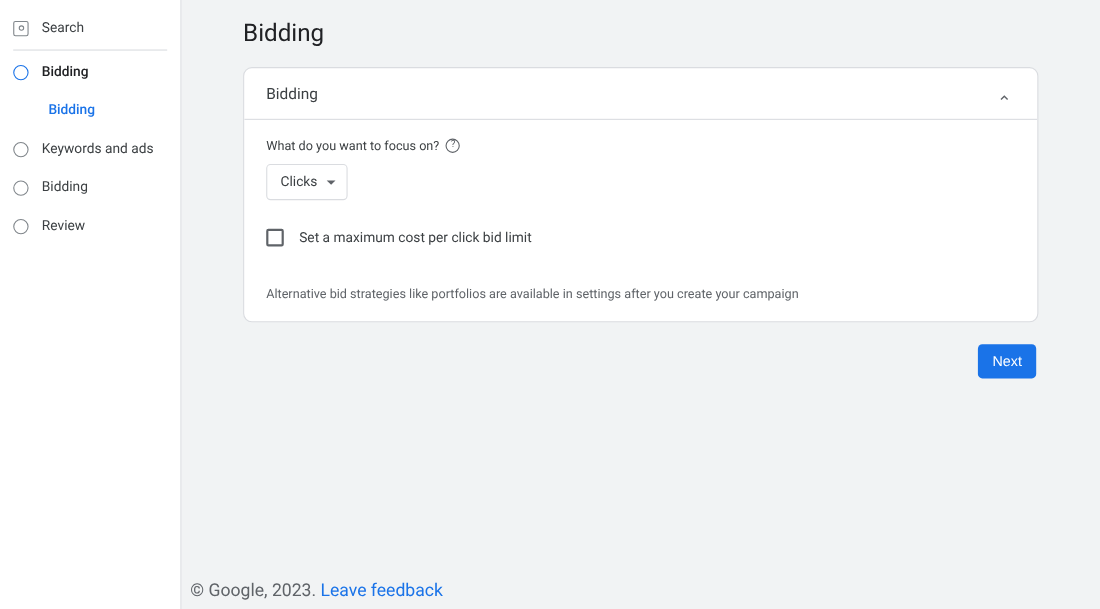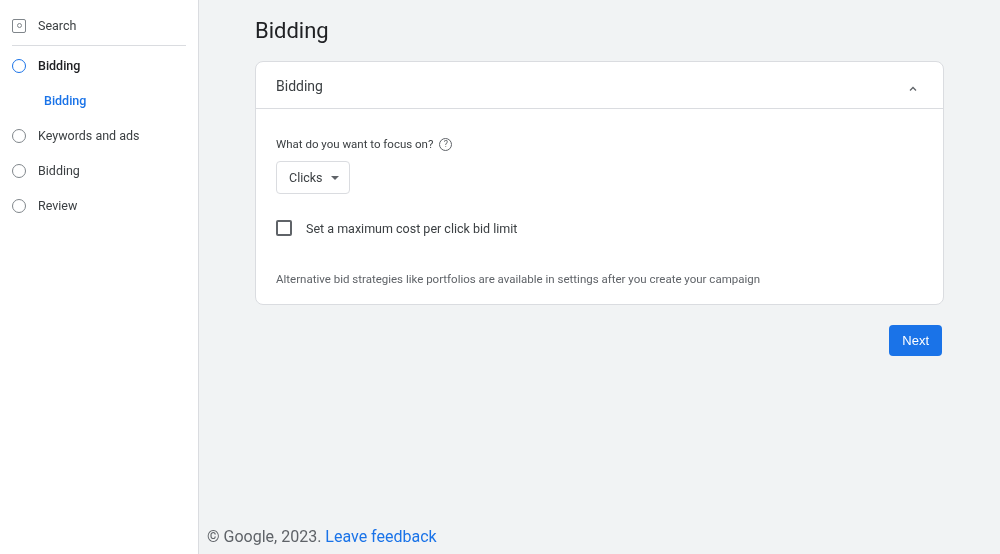--- a/index.html
+++ b/index.html
@@ -1,19 +1,19 @@
 <!DOCTYPE html>
 <html><head>
   <meta charset="utf-8">
   <style>
     * { margin: 0; padding: 0; box-sizing: border-box; }
     body { font-family: 'Google Sans', Roboto, Arial, sans-serif; background: #f1f3f4; width: 1000px; height: 554px; overflow: hidden; color: #3c4043; }
     .container { display: flex; height: 100%; }
     
-    .sidebar { width: 199px; background: #fff; height: 100%; border-right: 1px solid #dadce0; padding-top: 8px; }
+    .sidebar { width: 165px; background: #fff; height: 100%; border-right: 1px solid #dadce0; padding-top: 8px; }
     .sidebar-item { display: flex; align-items: center; padding: 10px 12px; font-size: 12.5px; color: #3c4043; gap: 12px; cursor: pointer; }
     .sidebar-subitem { display: flex; align-items: center; padding: 10px 12px 10px 44px; font-size: 12.5px; color: #1a73e8; font-weight: 500; cursor: pointer; }
     .sidebar-divider { height: 1px; background: #dadce0; margin: 2px 12px; }
     
     .circle-icon { width: 14px; height: 14px; border: 1.5px solid #80868b; border-radius: 50%; flex-shrink: 0; }
     .circle-icon.active { border-color: #1a73e8; }
     .search-icon-box { width: 14px; height: 14px; border: 1.5px solid #80868b; border-radius: 2px; flex-shrink: 0; display: flex; align-items: center; justify-content: center; }
     .search-icon-box::before { content: ""; width: 3px; height: 3px; border: 1.5px solid #80868b; border-radius: 50%; }
     
     .sidebar-item.active { font-weight: 500; color: #202124; }
@@ -22,21 +22,21 @@
     
     .page-title { font-size: 22px; font-weight: 400; color: #202124; margin-bottom: 18px; }
     
     .card { background: #fff; border: 1px solid #dadce0; border-radius: 8px; overflow: hidden; }
     .card-header { display: flex; justify-content: space-between; align-items: center; padding: 16px 24px 14px 20px; border-bottom: 1px solid #dadce0; }
     .card-header-title { font-size: 14px; color: #3c4043; font-weight: 400; }
     .chevron-up { width: 12px; height: 12px; display: inline-block; }
     .chevron-up svg { width: 12px; height: 12px; }
     
     .card-body { padding: 16px 20px 18px 20px; }
-    .focus-label { font-size: 11.5px; color: #3c4043; display: flex; align-items: center; gap: 6px; margin-bottom: 10px; margin-top: 12px; }
+    .focus-label { font-size: 11.5px; color: #3c4043; display: flex; align-items: center; gap: 6px; margin-bottom: 10px; }
     .help-icon { width: 13px; height: 13px; border: 1.2px solid #5f6368; border-radius: 50%; display: inline-flex; align-items: center; justify-content: center; font-size: 9px; color: #5f6368; }
     
     .dropdown { display: inline-flex; align-items: center; gap: 8px; padding: 8px 10px 8px 12px; border: 1px solid #dadce0; border-radius: 4px; font-size: 12.5px; color: #3c4043; cursor: pointer; text-align: center; }
     .dropdown-arrow { width: 0; height: 0; border-left: 4px solid transparent; border-right: 4px solid transparent; border-top: 4px solid #5f6368; }
     
     .checkbox-row { display: flex; align-items: flex-end; gap: 14px; margin-top: 26px; }
     .checkbox { width: 16px; height: 16px; border: 2px solid #5f6368; border-radius: 2px; cursor: pointer; }
     .checkbox-label { font-size: 12.5px; color: #3c4043; }
     
     .info-text { font-size: 11.5px; color: #5f6368; margin-top: 36px; }

